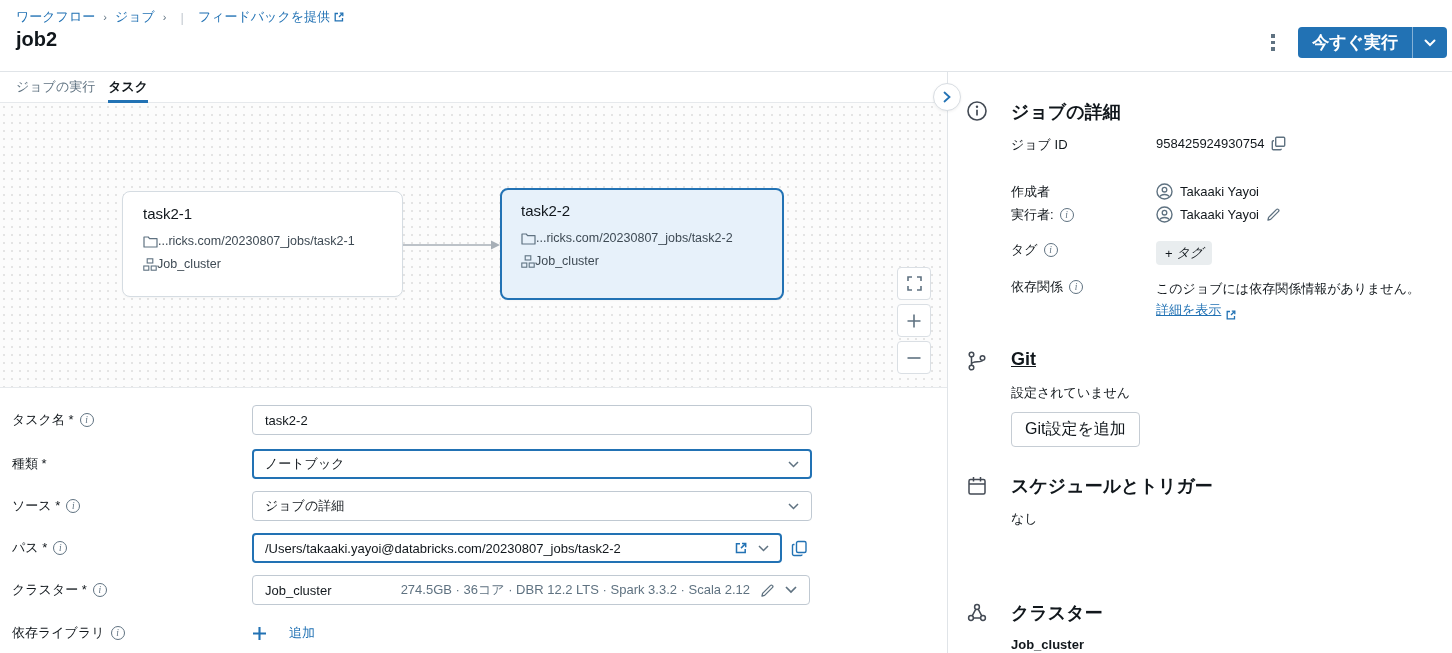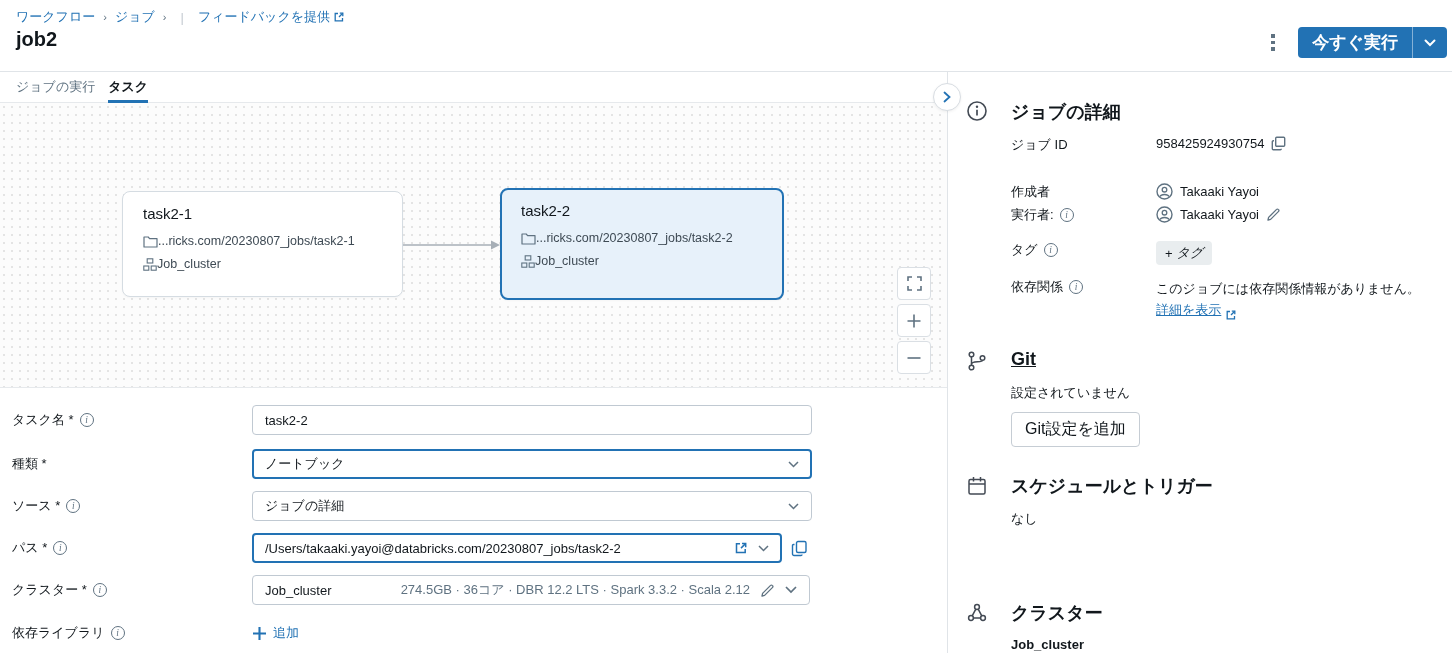--- a/index.html
+++ b/index.html
@@ -67,21 +67,21 @@
   .selectbox { width:560px; justify-content:space-between; cursor:pointer; }
   .chev { color:#5F7281; }
   .path-wrap { display:flex; align-items:center; gap:9px; }
   .pathbox { width:530px; justify-content:space-between; }
   .pathbox .path-txt { white-space:nowrap; overflow:hidden; }
   .path-icons { display:flex; align-items:center; gap:10px; margin-left:8px; }
   .cluster-box { width:558px; justify-content:space-between; cursor:pointer; }
   .cluster-left { font-size:13px; }
   .cluster-right { display:flex; align-items:center; gap:10px; }
   .cluster-detail { font-size:13px; color:#5F7281; }
-  .add-link { display:flex; align-items:center; gap:6px; color:#2272B4; font-size:13px; cursor:pointer; }
+  .add-link { display:flex; align-items:center; gap:22px; color:#2272B4; font-size:13px; cursor:pointer; }
 
   
   .right-panel { position:absolute; left:947px; top:72px; width:505px; height:581px;
     border-left:1px solid #E0E4E8; background:#fff; }
   .collapse-btn { position:absolute; left:933px; top:83px; width:28px; height:28px; border-radius:50%;
     background:#fff; border:1px solid #D8DDE2; display:flex; align-items:center; justify-content:center;
     cursor:pointer; z-index:5; box-shadow:0 1px 3px rgba(0,0,0,0.06); }
   .sec-icon { position:absolute; left:18px; width:22px; height:22px; color:#434A54; }
   .sec-title { position:absolute; left:63px; font-size:18px; font-weight:700; }
   .p-row { position:absolute; left:63px; display:flex; font-size:13px; align-items:flex-start; }

